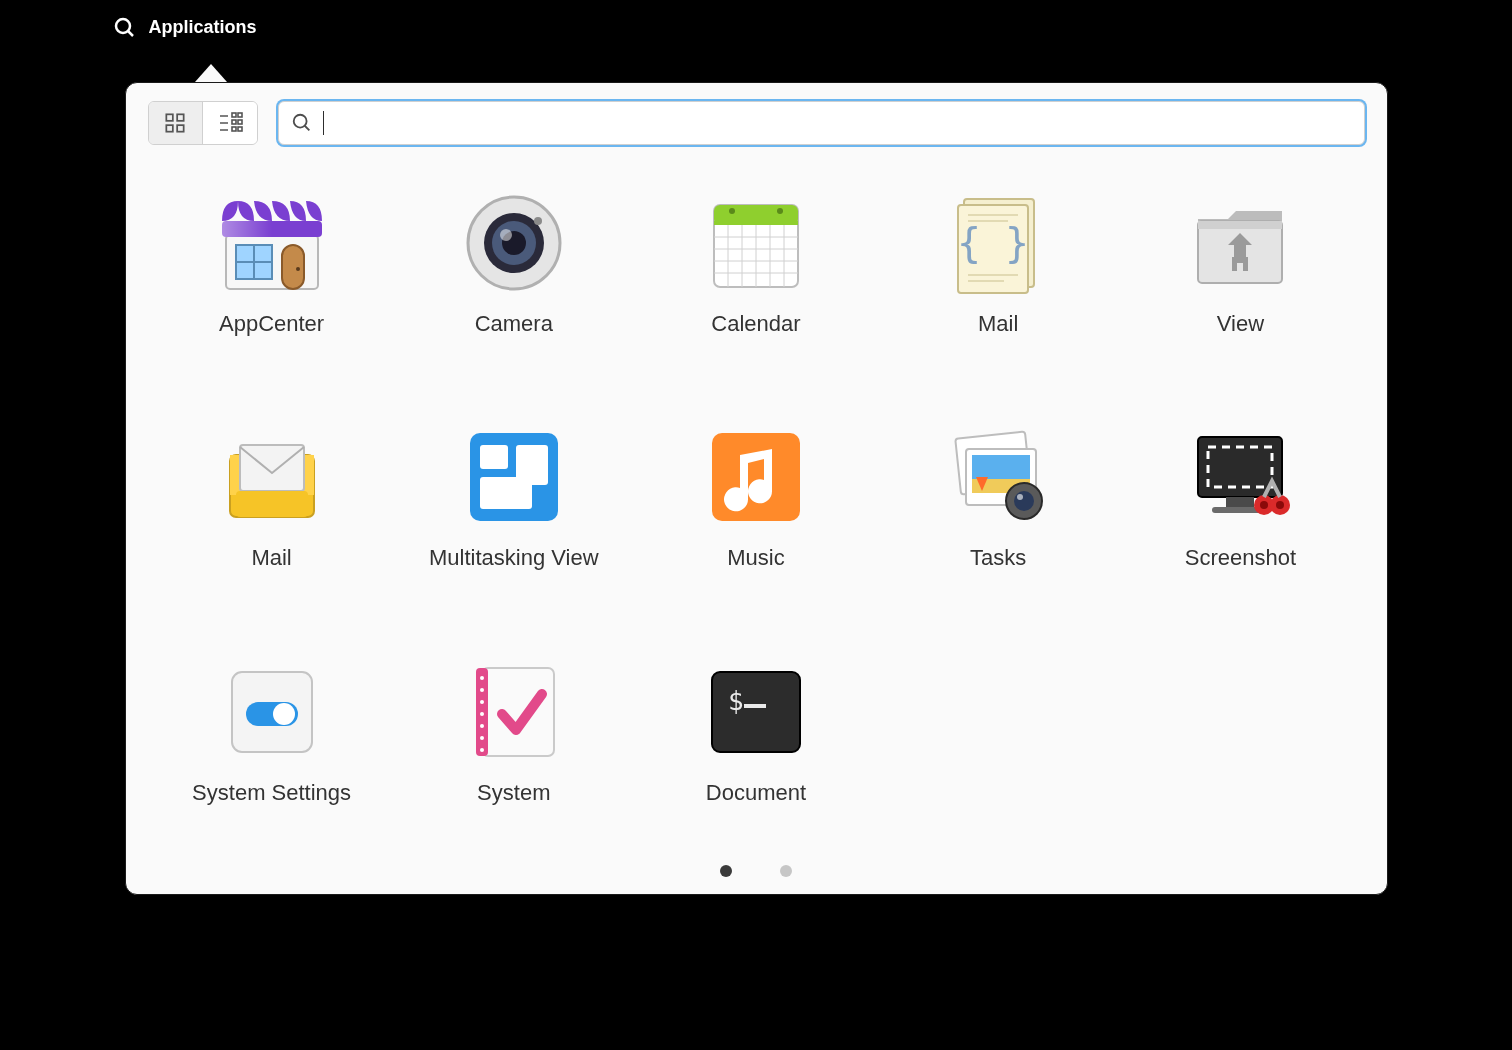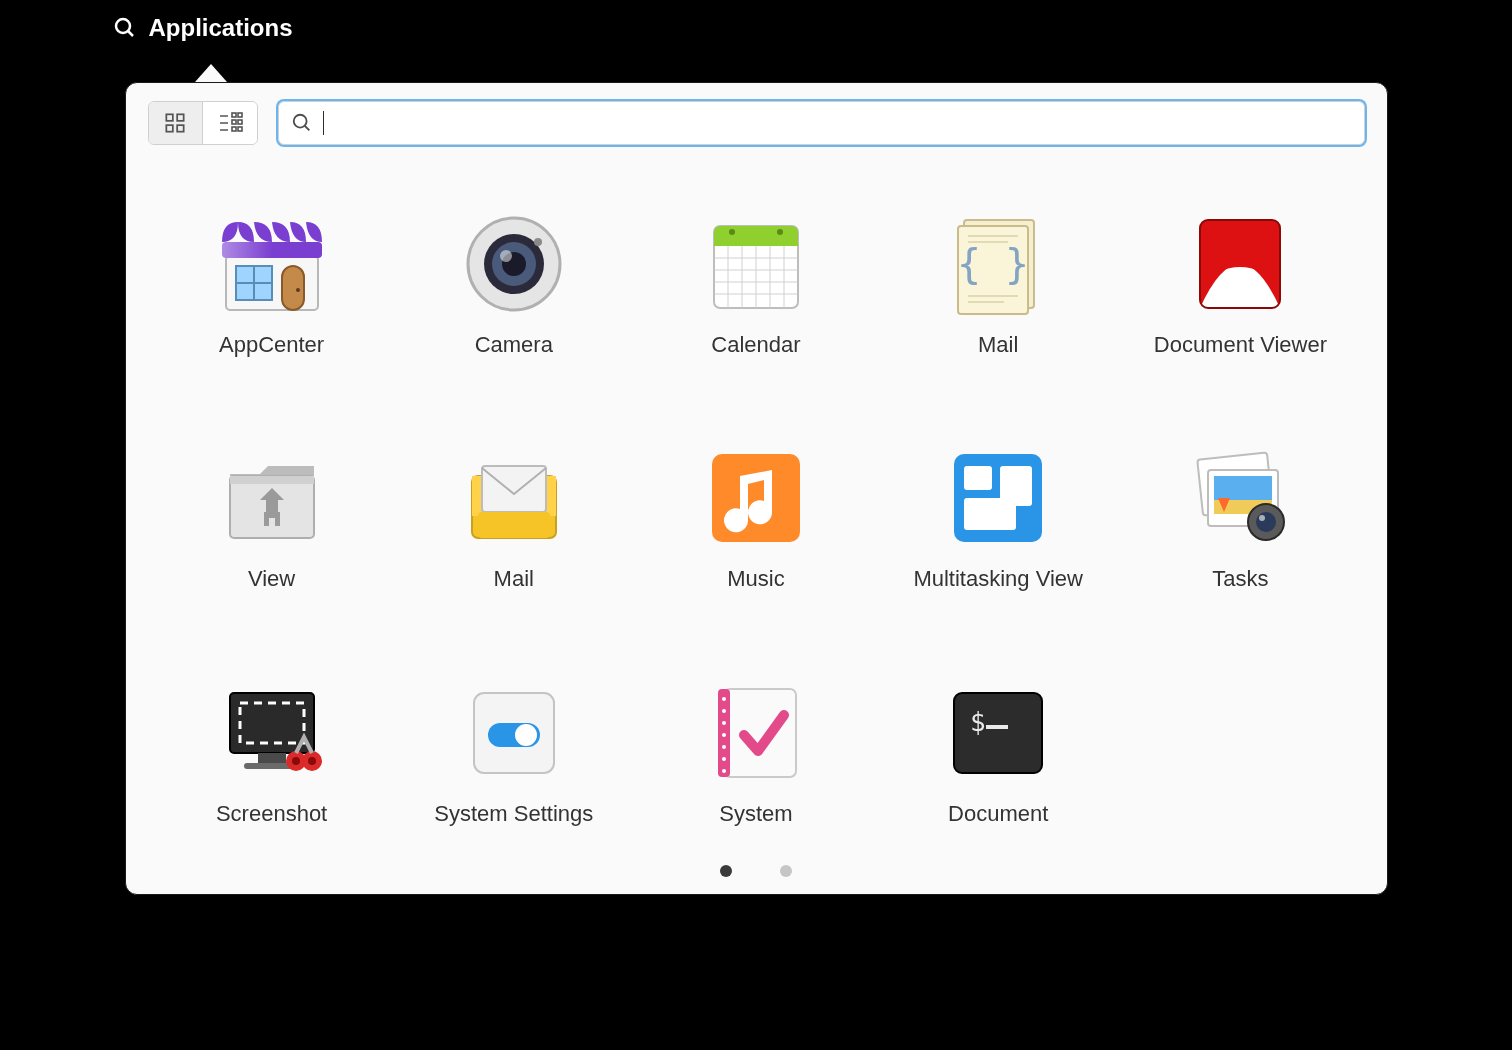--- a/index.html
+++ b/index.html
@@ -6,21 +6,21 @@
     --panel-bg:#fafafa;
     --border:#d0d0d0;
     --text:#2d2d2d;
     --focus:#6bb6f0;
   }
   *{box-sizing:border-box;}
   html,body{margin:0;padding:0;width:1512px;height:1050px;background:#000;font-family:"Helvetica Neue",Arial,sans-serif;color:var(--text);}
   .stage{position:relative;width:1315px;height:913px;margin:0 auto;}
   
   .topbar{position:absolute;left:0;top:0;right:0;height:55px;display:flex;align-items:center;padding:0 14px;gap:12px;}
-  .topbar .title{color:#fff;font-size:24px;font-weight:700;}
+  .topbar .title{color:#fff;font-size:18px;font-weight:700;}
   .search-mag{width:24px;height:24px;fill:none;stroke:#fff;stroke-width:2.5;}
   
   .panel{
     position:absolute;left:26px;right:26px;top:82px;bottom:18px;
     background:var(--panel-bg);border:1px solid #1a1a1a;border-radius:12px;
     box-shadow:0 8px 28px rgba(0,0,0,.5);
     display:flex;flex-direction:column;
   }
   .arrow{
     position:absolute;left:96px;top:64px;width:0;height:0;
@@ -33,21 +33,21 @@
   .view-switch button{width:54px;height:100%;background:#fff;border:none;border-right:1px solid var(--border);display:flex;align-items:center;justify-content:center;cursor:pointer;padding:0;}
   .view-switch button:last-child{border-right:none;}
   .view-switch button.active{background:#eee;}
   .search-box{flex:1;height:44px;border:1px solid var(--border);border-radius:6px;background:#fff;display:flex;align-items:center;padding:0 12px;gap:10px;box-shadow:0 0 0 2px var(--focus);}
   .search-box svg{width:22px;height:22px;stroke:#4d4d4d;stroke-width:2;fill:none;}
   .search-box input{flex:1;border:none;outline:none;font-size:18px;background:transparent;color:var(--text);}
   .cursor{width:1px;height:24px;background:#2d2d2d;animation:blink 1s step-end infinite;}
   @keyframes blink{50%{opacity:0;}}
   
   .grid{flex:1;display:grid;grid-template-columns:repeat(5,1fr);grid-template-rows:repeat(3,1fr);padding:30px 30px 0;column-gap:10px;row-gap:40px;}
-  .app{display:flex;flex-direction:column;align-items:center;gap:16px;cursor:pointer;border-radius:8px;padding-top:6px;justify-content:center;}
+  .app{display:flex;flex-direction:column;align-items:center;gap:16px;cursor:pointer;border-radius:8px;padding-top:6px;}
   .icon-box{width:104px;height:104px;display:flex;align-items:center;justify-content:center;}
   .app-label{font-size:22px;text-align:center;color:#333;}
   
   .pager{display:flex;justify-content:center;align-items:center;gap:48px;height:46px;}
   .dot{width:12px;height:12px;border-radius:50%;background:#c6c6c6;cursor:pointer;}
   .dot.active{background:#3a3a3a;}
   svg{display:block;}
 </style>
 </head>
 <body>
@@ -129,56 +129,48 @@
           <div class="icon-box">
             <svg width="104" height="104" viewBox="0 0 104 104">
               <use href="#ic-code"></use>
             </svg>
           </div>
           <div class="app-label">Mail</div>
         </div>
         <div class="app">
           <div class="icon-box">
             <svg width="104" height="104" viewBox="0 0 104 104">
-              <use href="#ic-document-viewer"></use>
-            </svg>
-          </div>
-          <div class="app-label">Document Viewer</div>
-        </div>
-        <div class="app">
-          <div class="icon-box">
-            <svg width="104" height="104" viewBox="0 0 104 104">
               <use href="#ic-files"></use>
             </svg>
           </div>
           <div class="app-label">View</div>
         </div>
         <div class="app">
           <div class="icon-box">
             <svg width="104" height="104" viewBox="0 0 104 104">
               <use href="#ic-mail"></use>
             </svg>
           </div>
           <div class="app-label">Mail</div>
         </div>
         <div class="app">
           <div class="icon-box">
             <svg width="104" height="104" viewBox="0 0 104 104">
+              <use href="#ic-multitasking-view"></use>
+            </svg>
+          </div>
+          <div class="app-label">Multitasking View</div>
+        </div>
+        <div class="app">
+          <div class="icon-box">
+            <svg width="104" height="104" viewBox="0 0 104 104">
               <use href="#ic-music"></use>
             </svg>
           </div>
           <div class="app-label">Music</div>
-        </div>
-        <div class="app">
-          <div class="icon-box">
-            <svg width="104" height="104" viewBox="0 0 104 104">
-              <use href="#ic-multitasking-view"></use>
-            </svg>
-          </div>
-          <div class="app-label">Multitasking View</div>
         </div>
         <div class="app">
           <div class="icon-box">
             <svg width="104" height="104" viewBox="0 0 104 104">
               <use href="#ic-photos"></use>
             </svg>
           </div>
           <div class="app-label">Tasks</div>
         </div>
         <div class="app">

